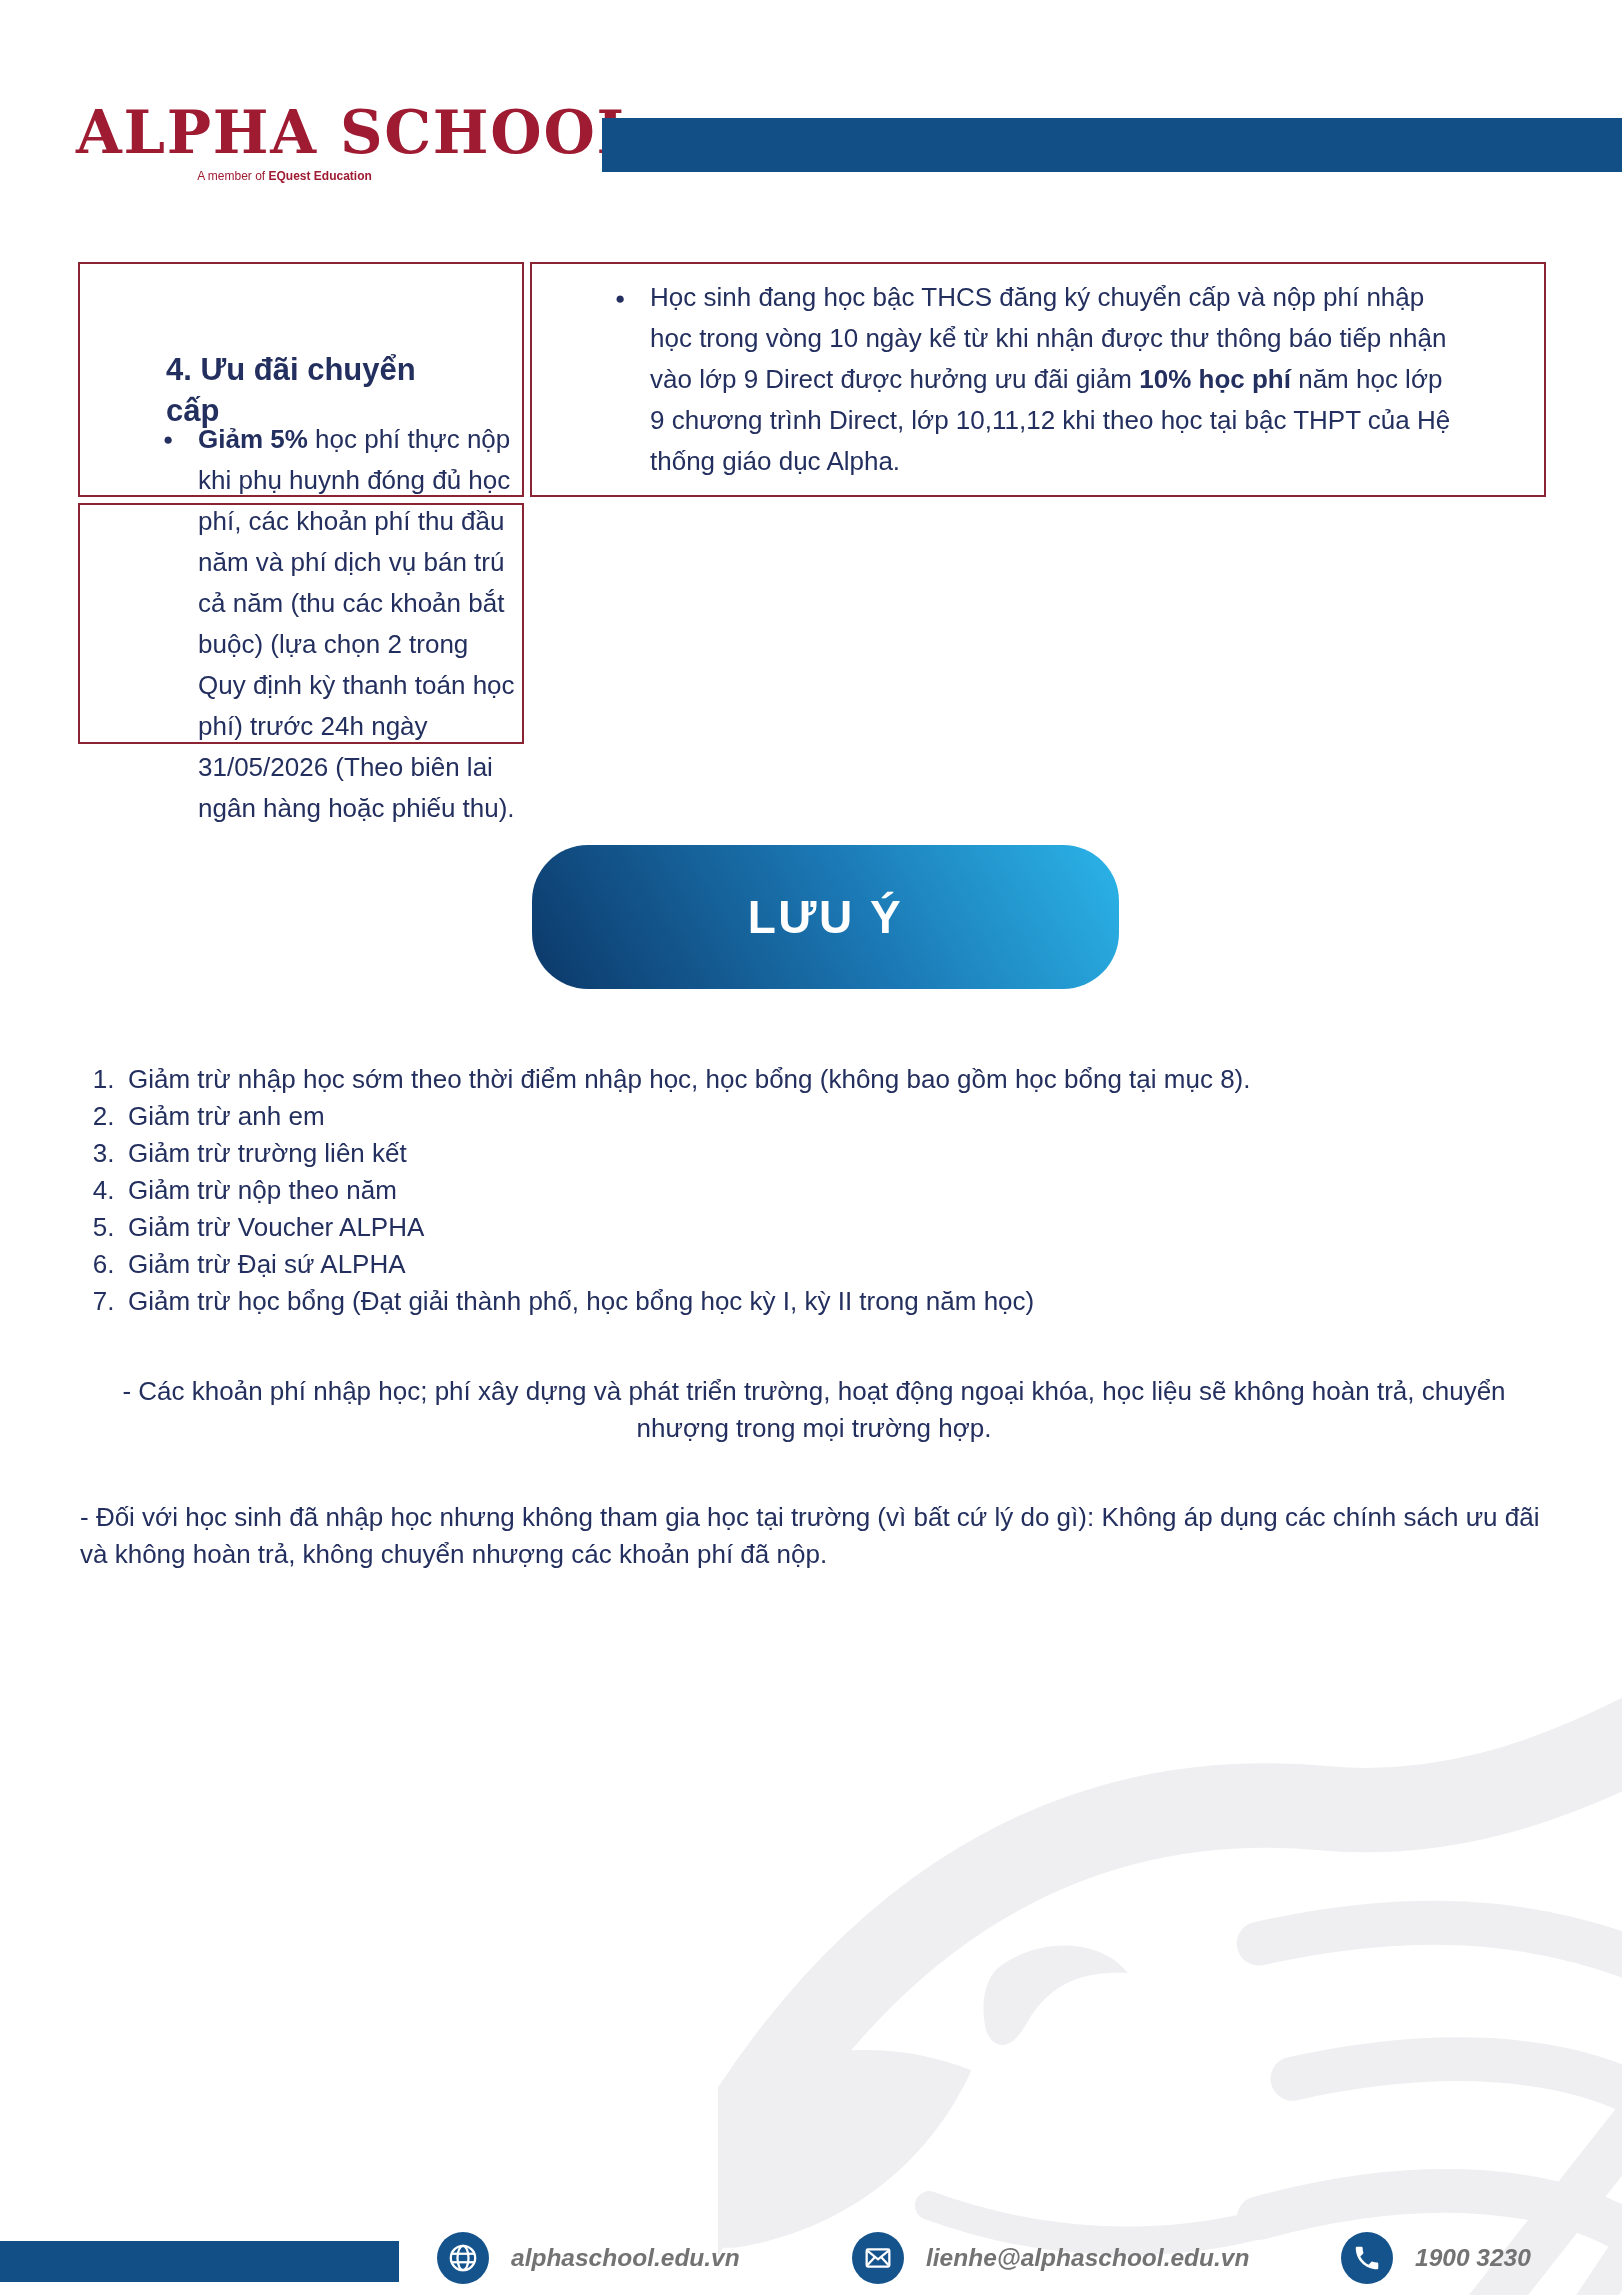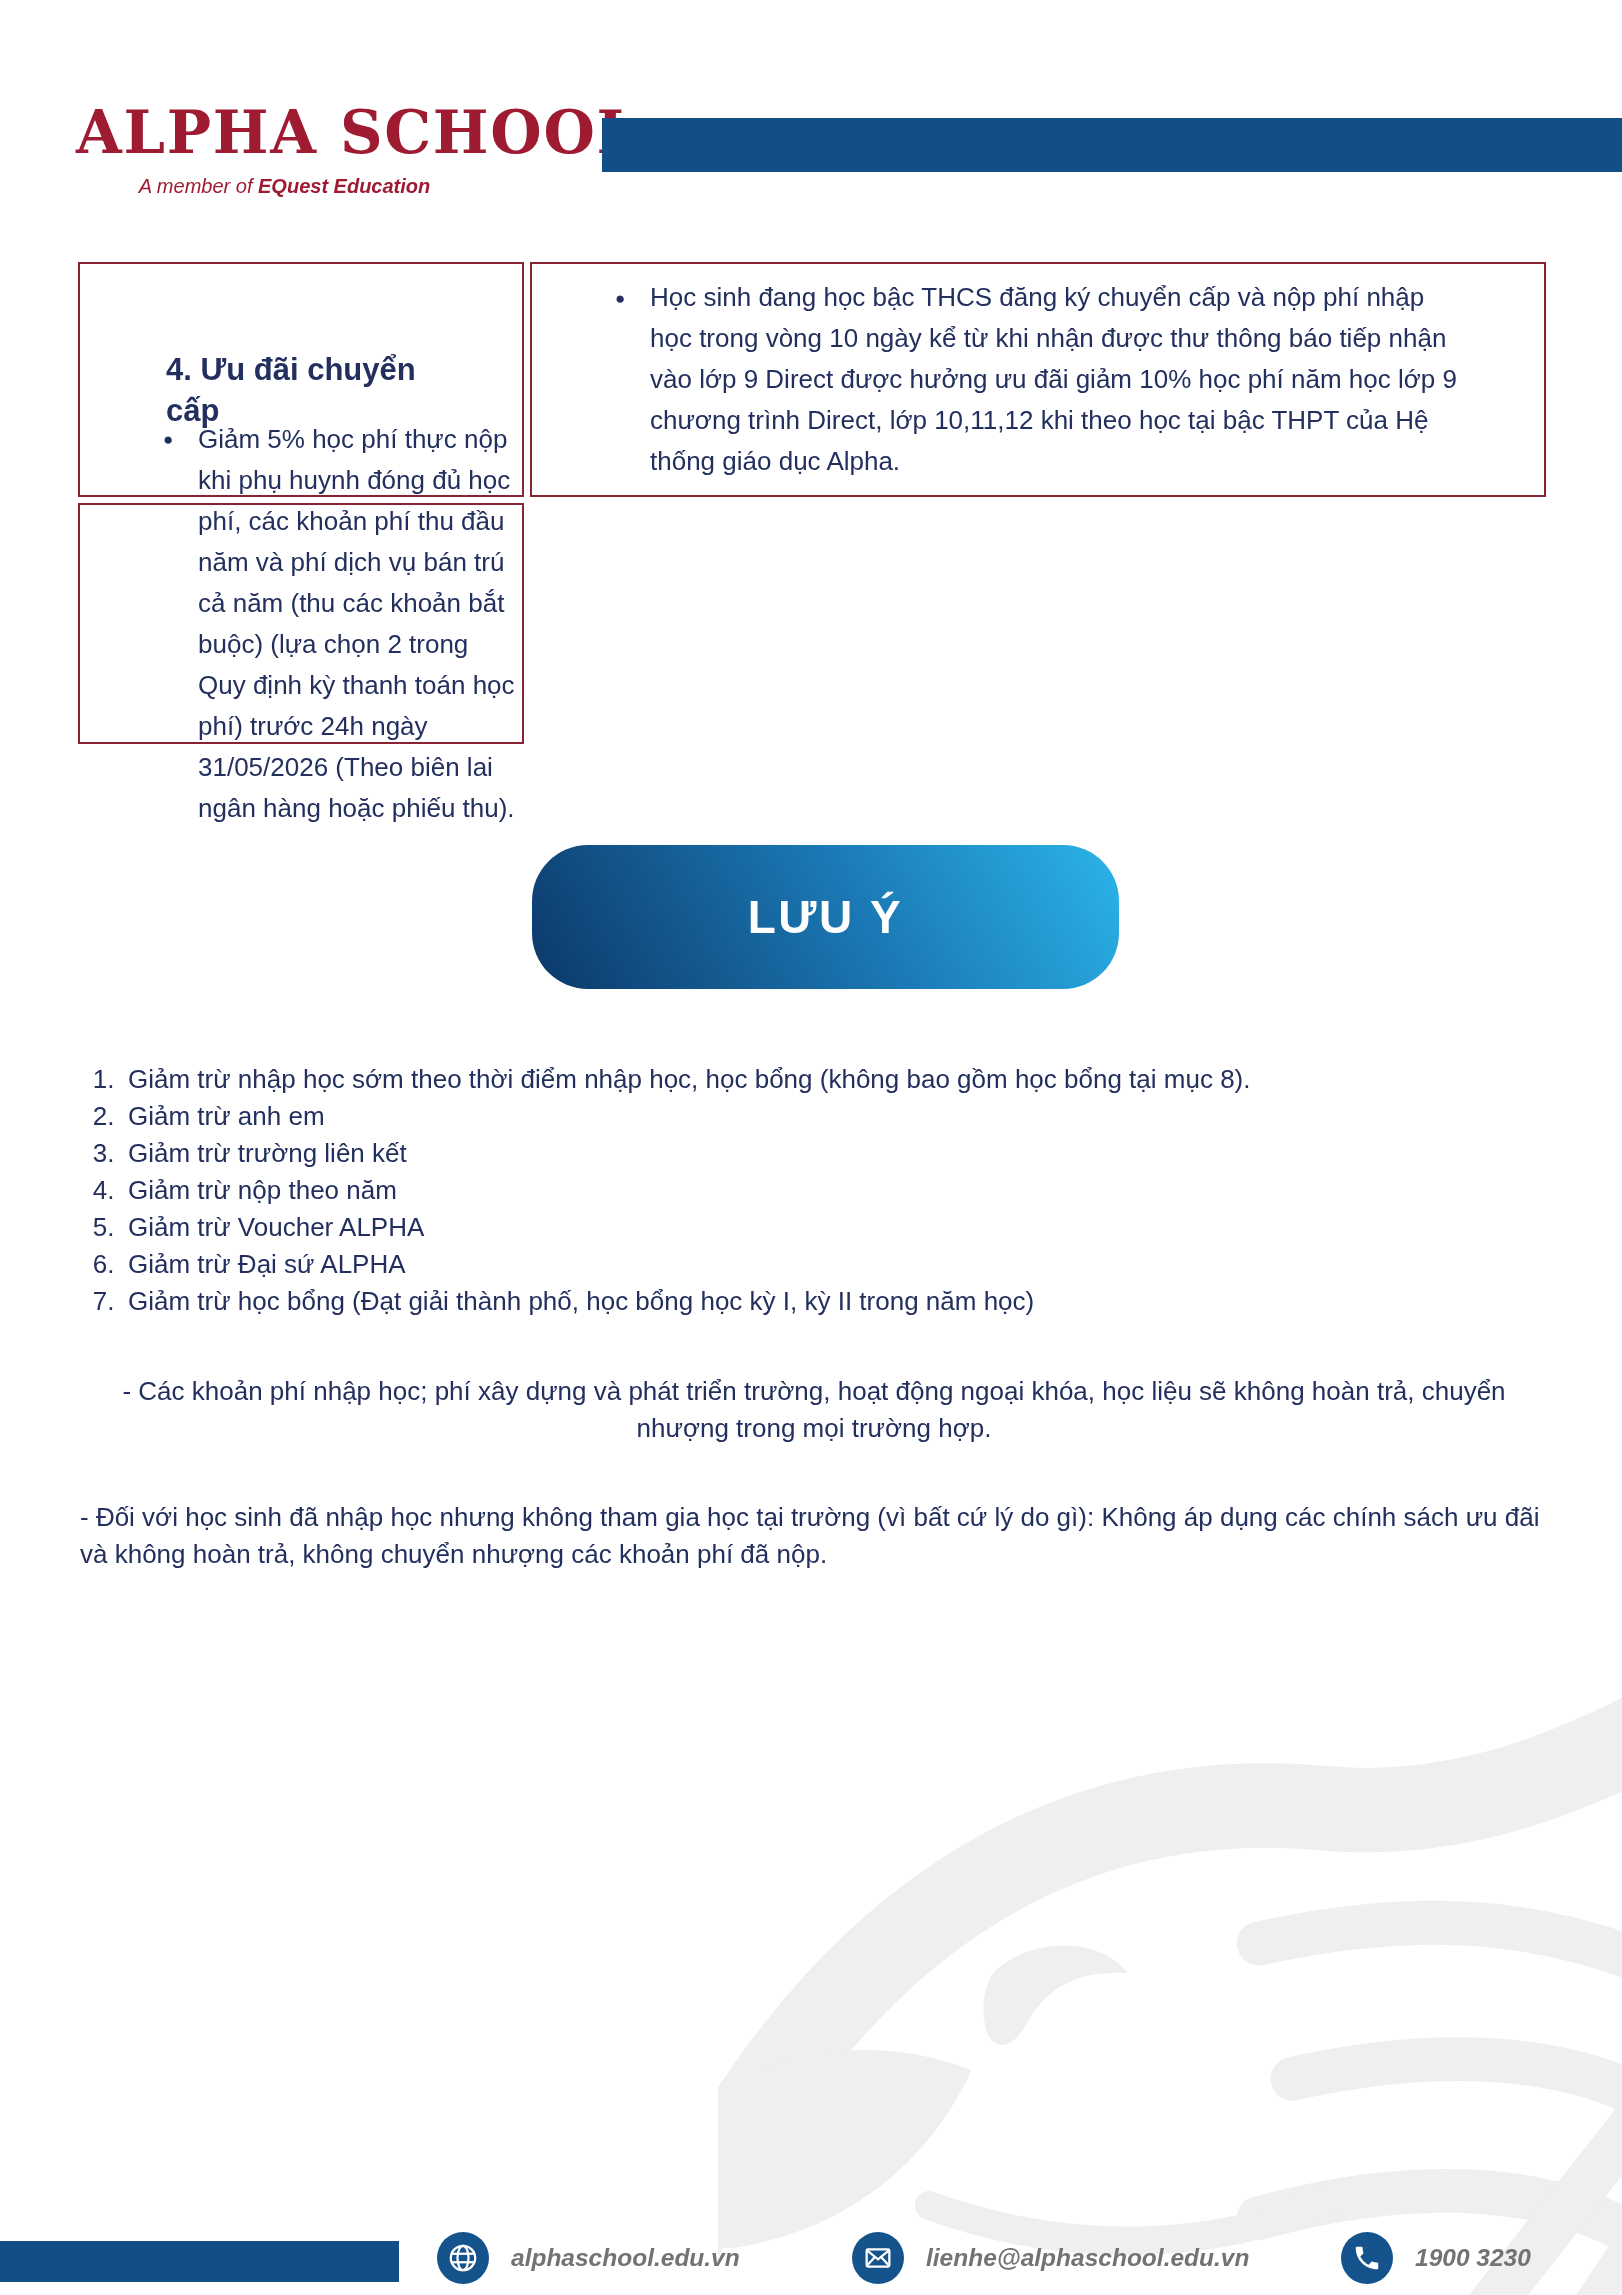--- a/index.html
+++ b/index.html
@@ -13,22 +13,22 @@
   }
 
   
   .logo-title {
     position:absolute; left:76px; top:98px;
     font-family:"DejaVu Serif","Liberation Serif",serif;
     font-weight:bold; font-size:59px; letter-spacing:1.7px;
     color:#9E1B32; white-space:nowrap;
   }
   .logo-tagline {
-    position:absolute; left:79px; top:175px; width:411px;
-    text-align:center; font-size:20px; font-style:italic;
+    position:absolute; left:79px; top:169px; width:411px;
+    text-align:center; font-size:12px; 
     color:#9E1B32; white-space:nowrap;
   }
   .logo-tagline .bold-part { font-weight:bold; }
   .header-bar {
     position:absolute; left:602px; top:118px; width:1021px; height:54px;
     background:#134F87;
   }
 
   
   .pricing-table {
@@ -50,21 +50,21 @@
   .cell-body .bullet-text {
     position:relative;
     margin-left:118px; width:809px;
     font-size:26px; line-height:41px;
   }
   .cell-body .bullet-text::before {
     content:"●";
     position:absolute; left:-35px; top:0.8px;
     font-size:17px;
   }
-  .bold-part { font-weight:normal; }
+  .bold-part { font-weight:bold; }
 
   
   .notice-button {
     position:absolute; left:532px; top:845px; width:587px; height:144px;
     border-radius:56px;
     background:linear-gradient(60deg,#0C3869 0%,#1B78B4 55%,#2BB4E8 100%);
     display:flex; align-items:center; justify-content:center;
     color:#ffffff; font-weight:bold; font-size:46px; letter-spacing:2.5px;
   }
 

